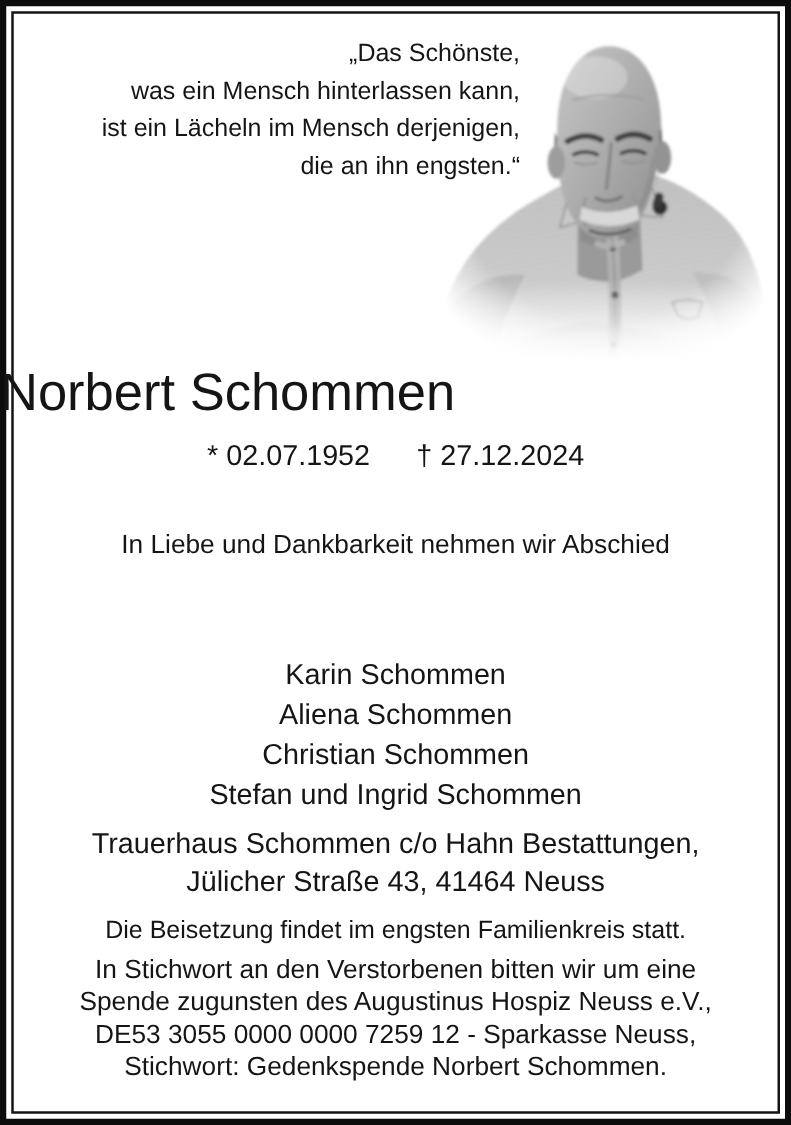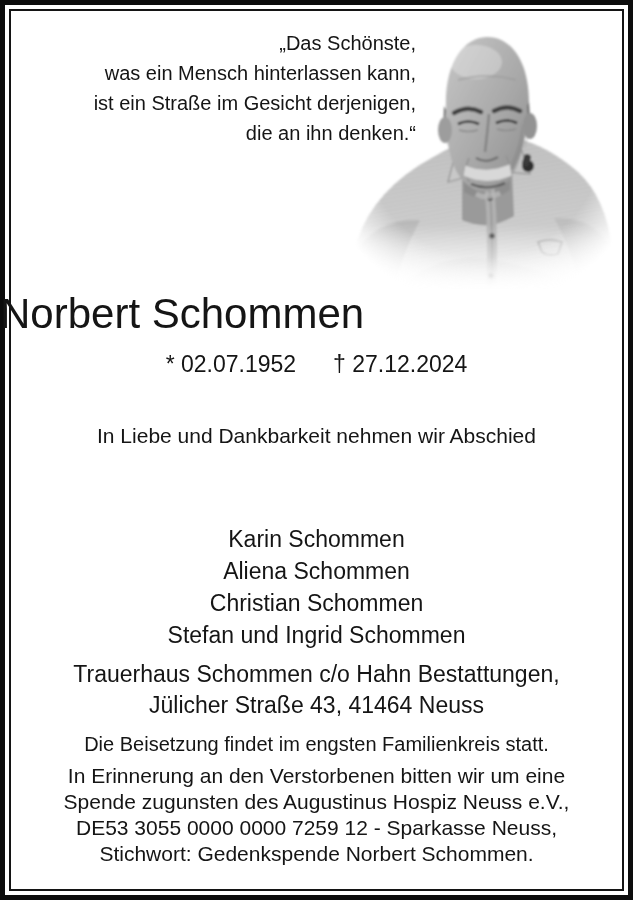--- a/index.html
+++ b/index.html
@@ -48,22 +48,22 @@
 </style>
 </head>
 <body>
 
 <div class="outer-border"></div>
 <div class="inner-border"></div>
 
 <div class="quote">
   <div>„Das Schönste,</div>
   <div>was ein Mensch hinterlassen kann,</div>
-  <div>ist ein Straße im Gesicht derjenigen,</div>
-  <div>die an ihn denken.“</div>
+  <div>ist ein Lächeln im Mensch derjenigen,</div>
+  <div>die an ihn engsten.“</div>
 </div>
 
 <div class="photo-wrap">
   <svg viewBox="0 0 266 276" xmlns="http://www.w3.org/2000/svg">
     <defs>
       <radialGradient id="edgeFade" cx="50%" cy="42%" r="64%">
         <stop offset="0%" stop-color="#ffffff"></stop>
         <stop offset="72%" stop-color="#ffffff"></stop>
         <stop offset="100%" stop-color="#ffffff" stop-opacity="0"></stop>
       </radialGradient>
@@ -176,17 +176,17 @@
 </div>
 
 <div class="address">
   <div>Trauerhaus Schommen c/o Hahn Bestattungen,</div>
   <div>Jülicher Straße 43, 41464 Neuss</div>
 </div>
 
 <div class="burial">Die Beisetzung findet im engsten Familienkreis statt.</div>
 
 <div class="donation">
-  <div>In Erinnerung an den Verstorbenen bitten wir um eine</div>
+  <div>In Stichwort an den Verstorbenen bitten wir um eine</div>
   <div>Spende zugunsten des Augustinus Hospiz Neuss e.V.,</div>
   <div>DE53 3055 0000 0000 7259 12 - Sparkasse Neuss,</div>
   <div>Stichwort: Gedenkspende Norbert Schommen.</div>
 </div>
 
 </body></html>

